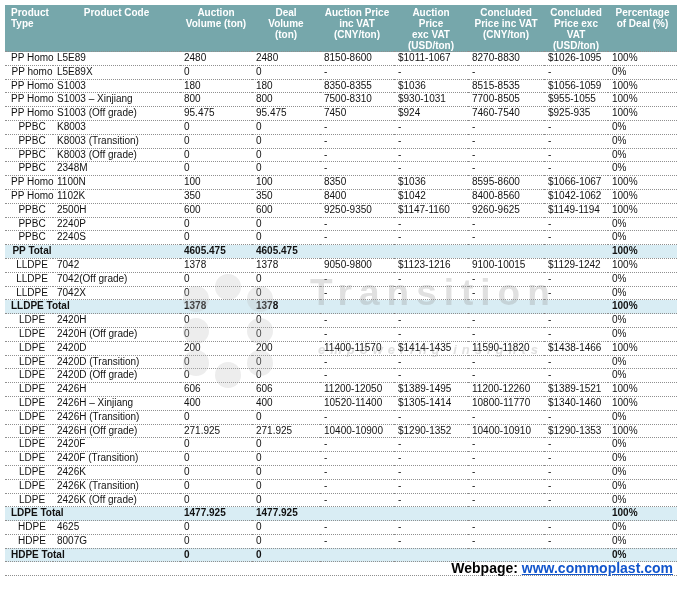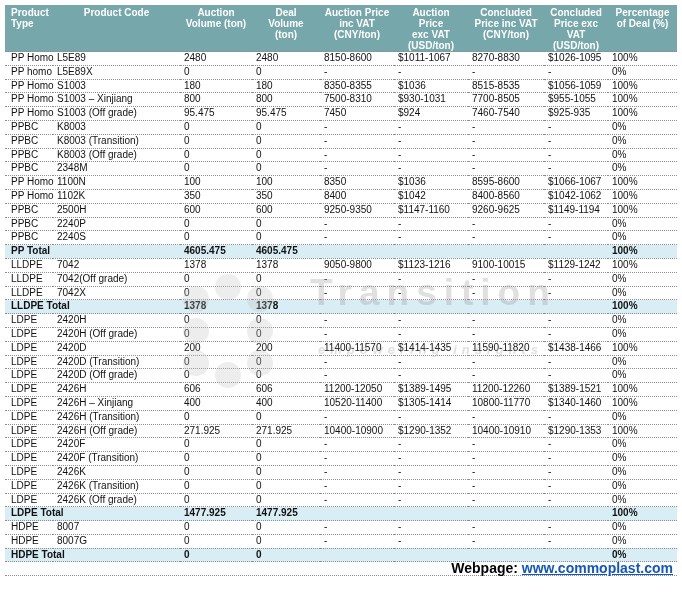--- a/index.html
+++ b/index.html
@@ -18,21 +18,21 @@
     background:#76a7ab;color:#ffffff;font-weight:bold;vertical-align:top;
     text-align:center;white-space:pre-line;font-size:10px;line-height:11px;
     height:44px;padding:2px 0 0 0;border-bottom:1px dotted #8f8f8f;
   }
   thead th.first{text-align:left;padding-left:6px;margin-top:22px;}
   tbody td{
     height:12.8px;line-height:12.8px;border-bottom:1px dotted #8f8f8f;
     padding:0 0 0 4px;white-space:nowrap;overflow:visible;color:#111;
     font-size:10px;vertical-align:middle;
   }
-  tbody td.first{padding-left:6px;}
+  tbody td.first{padding-left:6px;text-align:center;}
   tr.total td{background:#d9edf4;font-weight:bold;}
   .footer-row{
     height:13px;line-height:13px;border-bottom:1px dotted #8f8f8f;
     display:flex;justify-content:flex-end;align-items:center;gap:26px;
     font-size:14px;padding-right:4px;
   }
   .footer-row b{color:#000;}
   a.link{color:#1155cc;font-weight:bold;text-decoration:underline;cursor:pointer;}
   
   .watermark{position:absolute;left:0;top:0;width:682px;height:597px;pointer-events:none;z-index:5;}
@@ -460,21 +460,21 @@
           <td>1477.925</td>
           <td>1477.925</td>
           <td></td>
           <td></td>
           <td></td>
           <td></td>
           <td>100%</td>
         </tr>
         <tr class="">
           <td class="first">HDPE</td>
-          <td>8007</td>
+          <td>4625</td>
           <td>0</td>
           <td>0</td>
           <td>-</td>
           <td>-</td>
           <td>-</td>
           <td>-</td>
           <td>0%</td>
         </tr>
         <tr class="">
           <td class="first">HDPE</td>

